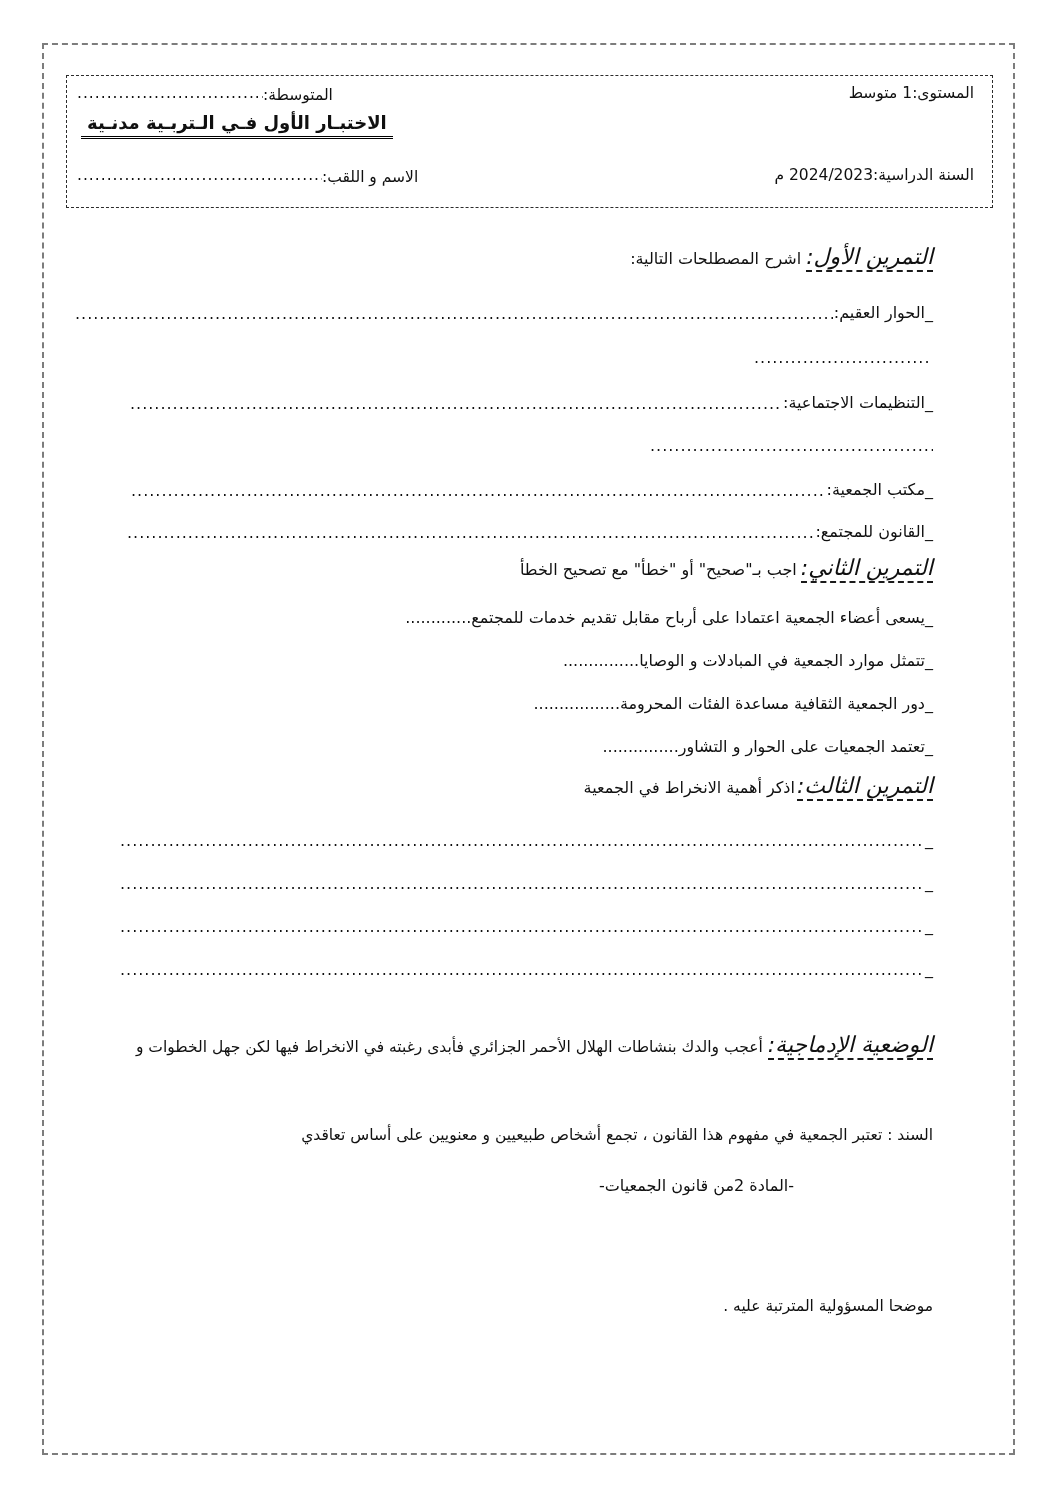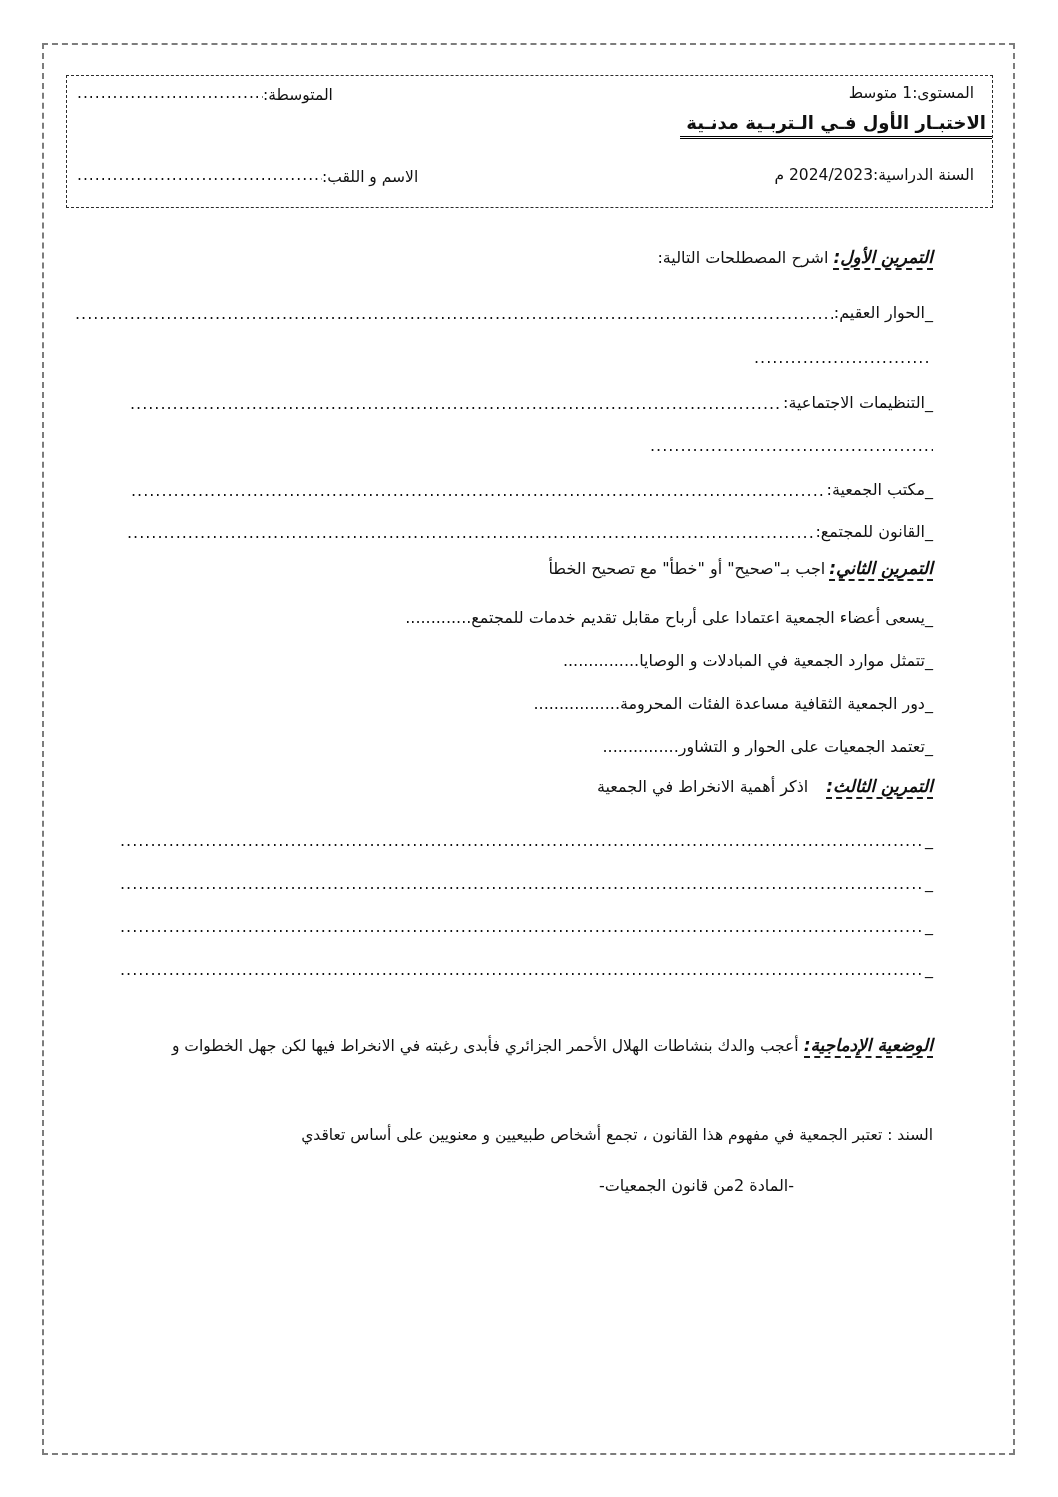--- a/index.html
+++ b/index.html
@@ -19,34 +19,34 @@
   }
   .hrow{position:absolute;right:18px;left:10px;display:flex;
     justify-content:space-between;align-items:flex-start;direction:rtl;}
   .hrow1{top:8px;}
   .hrow3{top:90px;}
   .hgroup{display:flex;direction:rtl;align-items:flex-end;}
   .hdots{display:inline-block;overflow:hidden;white-space:nowrap;
     direction:ltr;text-align:left;height:20px;letter-spacing:1px;}
   .hdots-school{width:186px;}
   .hdots-name{width:245px;}
-  .title-row{position:absolute;top:36px;left:14px;right:0;text-align:right;}
+  .title-row{position:absolute;top:36px;left:14px;right:0;text-align:left;}
   .exam-title{
     display:inline-block;font-weight:bold;font-size:18px;letter-spacing:2px;
     border-bottom:3px double #000;padding:0 6px 3px 6px;
   }
   
   .content{
     position:absolute;left:75px;top:0;width:858px;height:1497px;
     direction:rtl;font-size:16px;
   }
   .line{position:absolute;right:0;width:100%;height:24px;line-height:22px;
     white-space:nowrap;box-sizing:border-box;}
   .exhead{
-    font-weight:bold;font-style:italic;font-size:17px;
+    font-weight:normal;font-style:italic;font-size:22px;
     border-bottom:2px dashed #1a1a1a;padding-bottom:1px;margin-left:5px;
   }
   .flexline{display:flex;direction:rtl;align-items:flex-end;}
   .labelspan{flex:none;}
   .dotfill{
     flex:1;min-width:0;overflow:hidden;white-space:nowrap;direction:ltr;
     text-align:left;height:21px;letter-spacing:1px;margin-right:1px;
   }
   .dotsbox{
     position:absolute;overflow:hidden;white-space:nowrap;direction:ltr;
@@ -115,21 +115,21 @@
   <div class="line" style="top:557px">
     <span class="exhead" style="margin-left:4px">التمرين الثاني:</span><span>اجب بـ"صحيح" أو "خطأ" مع تصحيح الخطأ</span>
   </div>
 
   <div class="line" style="top:607px">_يسعى أعضاء الجمعية اعتمادا على أرباح مقابل تقديم خدمات للمجتمع.............</div>
   <div class="line" style="top:693px">_دور الجمعية الثقافية مساعدة الفئات المحرومة.................</div>
   <div class="line" style="top:650px">_تتمثل موارد الجمعية في المبادلات و الوصايا...............</div>
   <div class="line" style="top:736px">_تعتمد الجمعيات على الحوار و التشاور...............</div>
 
   <div class="line" style="top:775px">
-    <span class="exhead" style="margin-left:18px">التمرين الثالث:</span><span>اذكر أهمية الانخراط في الجمعية</span>
+    <span class="exhead" style="margin-left:2px">التمرين الثالث:</span><span>اذكر أهمية الانخراط في الجمعية</span>
   </div>
 
   <div class="line flexline ansline" style="top:827px">
     <span class="underscore">_</span>
     <span class="dotfill">........................................................................................................................................................................................................................</span>
   </div>
   <div class="line flexline ansline" style="top:870px">
     <span class="underscore">_</span>
     <span class="dotfill">........................................................................................................................................................................................................................</span>
   </div>
@@ -143,14 +143,15 @@
   </div>
 
   <div class="line para" style="top:999px">
     <span class="exhead">الوضعية الإدماجية:</span><span>أعجب والدك بنشاطات الهلال الأحمر الجزائري فأبدى رغبته في الانخراط فيها لكن جهل الخطوات و</span>
   </div>
 
   <div class="line para" style="top:1089px">السند : تعتبر الجمعية في مفهوم هذا القانون ، تجمع أشخاص طبيعيين و معنويين على أساس تعاقدي</div>
 
   <div class="line article-line" style="top:1175px">-المادة 2من قانون الجمعيات-</div>
 
+  <div class="line para" style="top:1260px">موضحا المسؤولية المترتبة عليه .</div>
 
 </div>
 
 </body></html>

